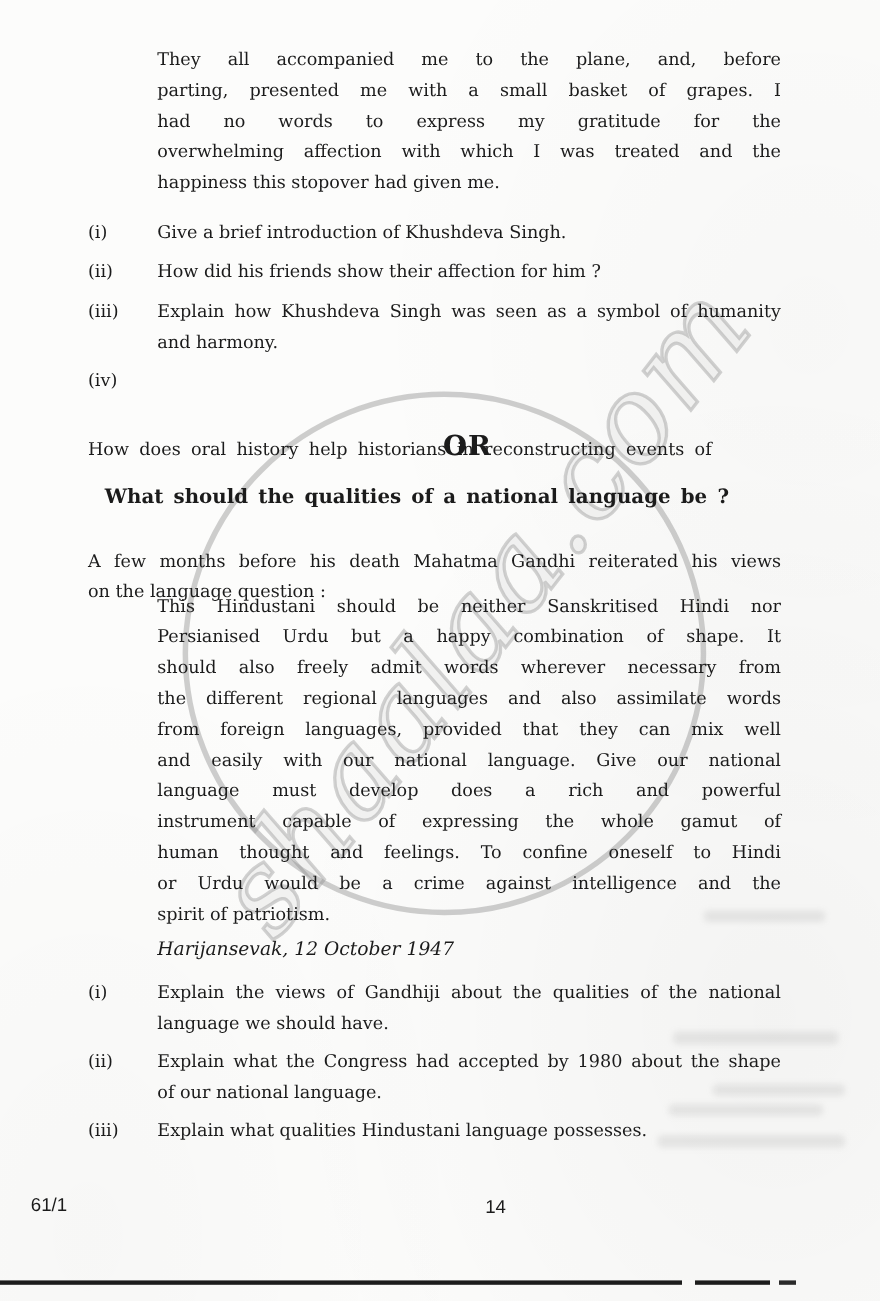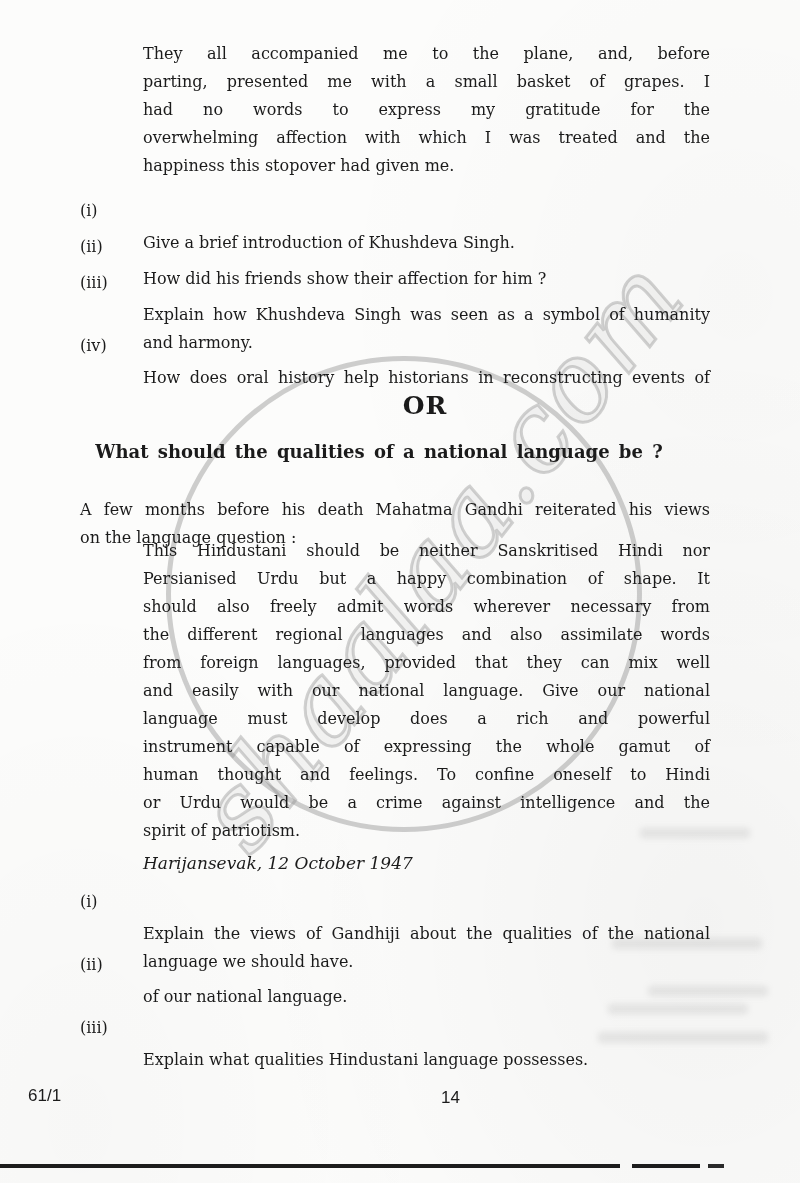--- a/index.html
+++ b/index.html
@@ -46,21 +46,21 @@
   .abs { position:absolute; }
   .line { height:28px; line-height:28px; font-size:16px; white-space:normal; }
   .jl   { text-align:justify; text-align-last:justify; }
 
   .passage1 { left:143px; top:40px;  width:567px; }
   .quote    { left:143px; top:537px; width:567px; }
   .intro    { left:80px;  top:496px; width:630px; }
 
   .q-item { display:flex; }
   .q-marker { width:63px; flex:0 0 63px; font-size:16px; line-height:28px; }
-  .q-text { width:567px; flex:0 0 567px;margin-top:32px; }
+  .q-text { width:567px; flex:0 0 567px; }
 
   .or-label {
     left:50px; top:390px; width:750px;
     text-align:center; font-weight:bold;
     font-size:25px; line-height:32px; letter-spacing:1px;
   }
   .heading {
     left:64px; top:438px; width:630px;
     text-align:center; font-weight:bold;
     font-size:18px; line-height:28px; word-spacing:3px;
@@ -122,21 +122,21 @@
         <div class="line">How did his friends show their affection for him ?</div>
       </div>
   </div>
   <div class="abs q-item" style="left:80px; top:269px;">
     <div class="q-marker">(iii)</div>
     <div class="q-text">
       <div class="line jl">Explain how Khushdeva Singh was seen as a symbol of humanity</div>
       <div class="line">and harmony.</div>
     </div>
   </div>
-  <div class="abs q-item" style="left:80px; top:332px;">
+  <div class="abs q-item" style="left:80px; top:332px;flex-direction:column;">
     <div class="q-marker">(iv)</div>
     <div class="q-text">
       <div class="line jl">How does oral history help historians in reconstructing events of</div>
     </div>
   </div>
 
   <div class="abs or-label">OR</div>
 
   <div class="abs heading">What should the qualities of a national language be ?</div>
 
@@ -164,20 +164,21 @@
   <div class="abs q-item" style="left:80px; top:888px;">
     <div class="q-marker">(i)</div>
     <div class="q-text">
       <div class="line jl">Explain the views of Gandhiji about the qualities of the national</div>
       <div class="line">language we should have.</div>
     </div>
   </div>
   <div class="abs q-item" style="left:80px; top:951px;">
     <div class="q-marker">(ii)</div>
     <div class="q-text">
+      <div class="line jl">Explain what the Congress had accepted by 1980 about the shape</div>
       <div class="line">of our national language.</div>
     </div>
   </div>
   <div class="abs q-item" style="left:80px; top:1014px;">
     <div class="q-marker">(iii)</div>
     <div class="q-text">
         <div class="line">Explain what qualities Hindustani language possesses.</div>
       </div>
   </div>
 

